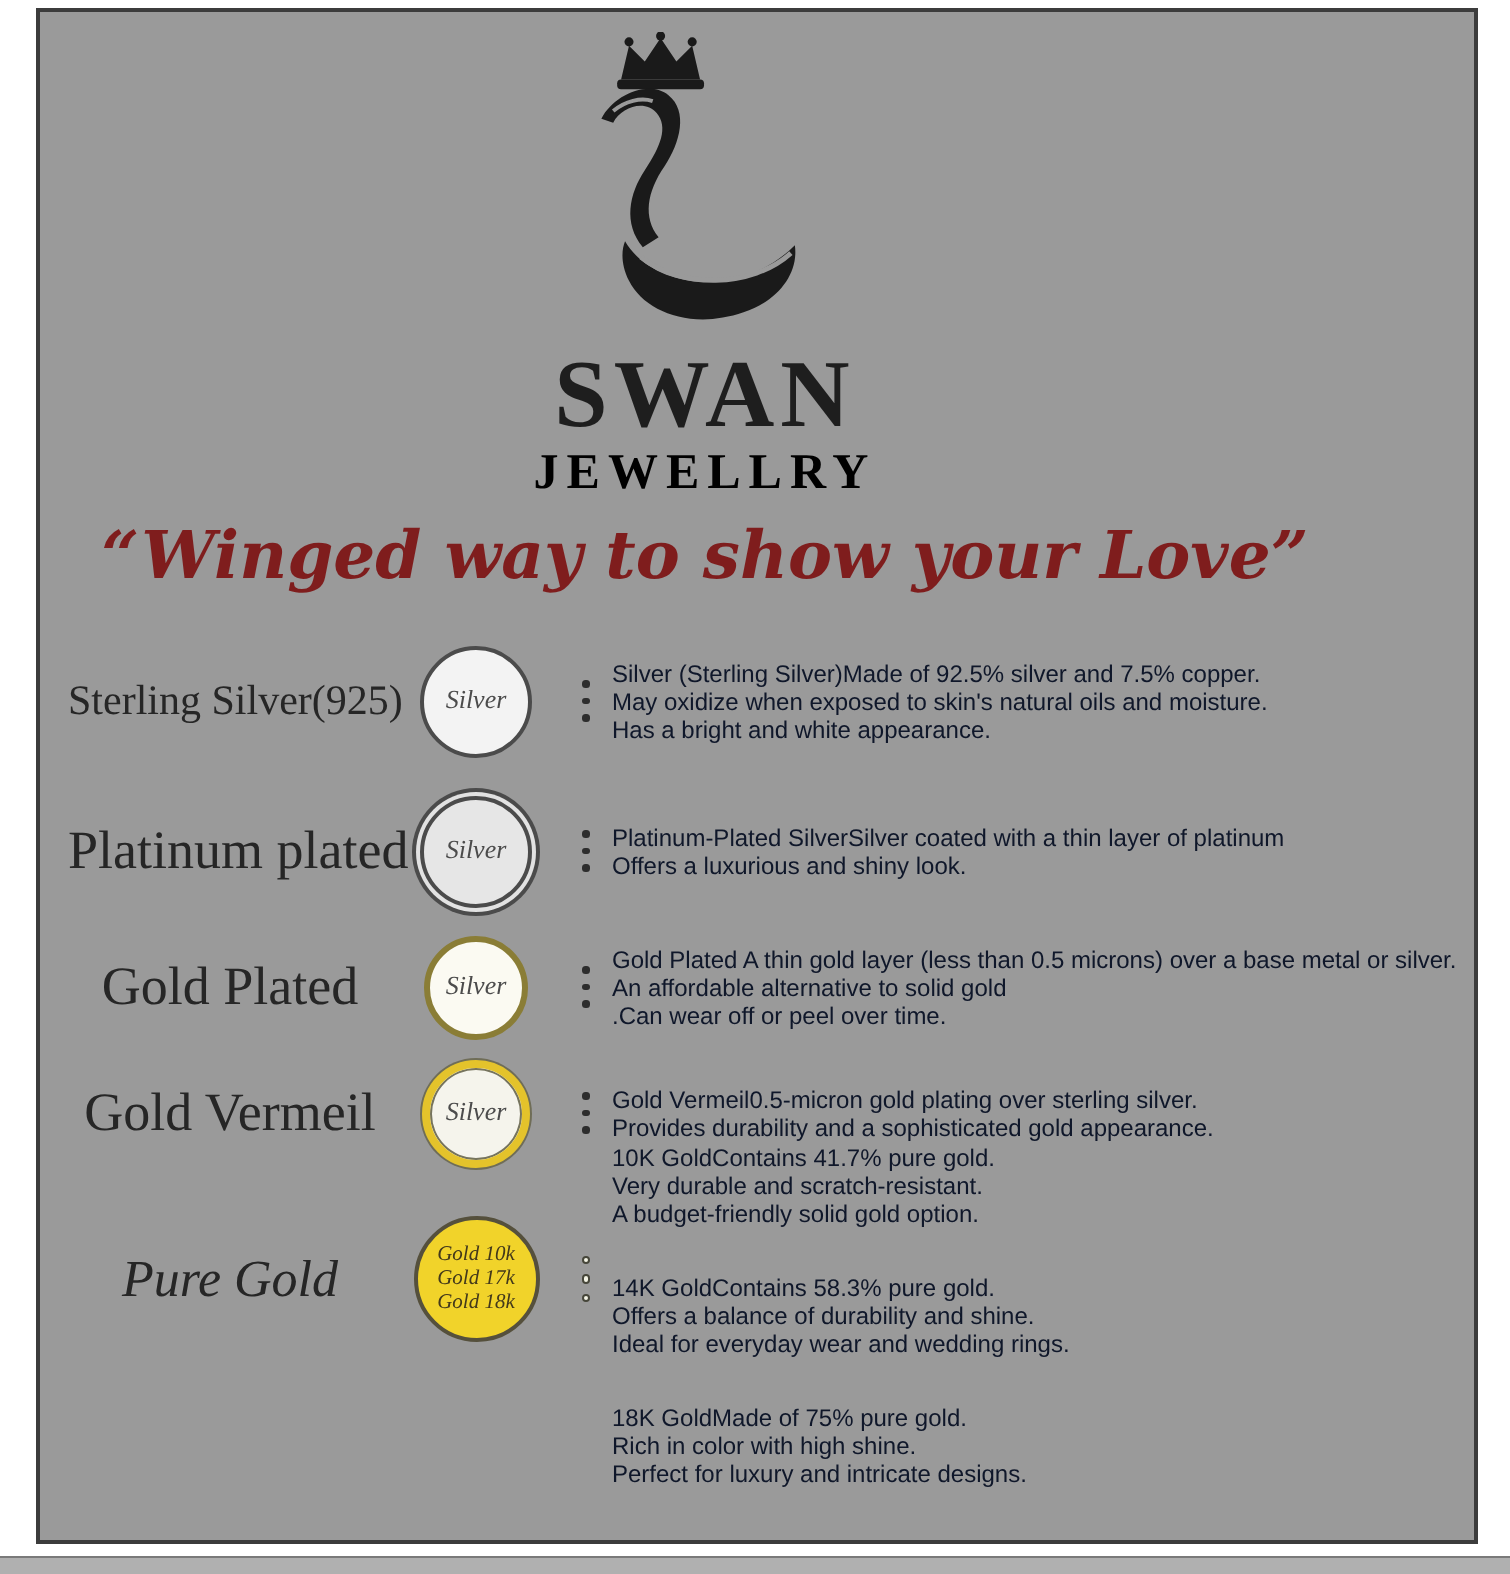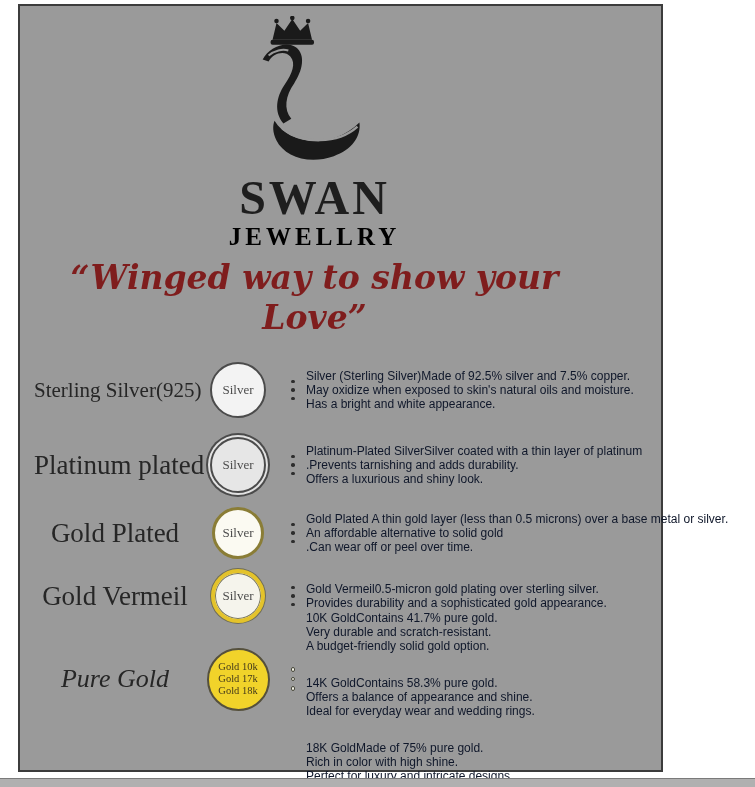--- a/index.html
+++ b/index.html
@@ -6,21 +6,21 @@
   html, body { width: 755px; height: 787px; }
   body {
     position: relative;
     background: #ffffff;
     font-family: "Liberation Sans", sans-serif;
     overflow: hidden;
   }
   .panel {
     position: absolute;
     left: 18px; top: 4px;
-    width: 645px; height: 768px;
+    width: 721px; height: 768px;
     background: #9a9a9a;
     border: 2px solid #3c3c3c;
   }
   .bottom-bar {
     position: absolute;
     left: 0; top: 778px;
     width: 755px; height: 9px;
     background: #b0b0b0;
     border-top: 1px solid #7a7a7a;
   }
@@ -86,20 +86,21 @@
   }
   .badge {
     width: 56px; height: 56px;
     border-radius: 50%;
     border: 2px solid #4b4b4b;
     display: flex; flex-direction: column;
     align-items: center; justify-content: center;
     font-family: "Liberation Serif", serif;
     font-size: 13px;
     line-height: 1.15;
+    font-style: italic;
   }
   .row-3 .badge { width: 52px; height: 52px; border-width: 3px; }
   .row-4 .badge { width: 54px; height: 54px; }
   .row-5 .badge { width: 63px; height: 63px; font-size: 10.5px; text-align: right; }
   .ring-double { box-shadow: 0 0 0 2px #e2e2e2, 0 0 0 4px #4b4b4b; }
   .ring-gold-rim {
     border-width: 4px;
     box-shadow: 0 0 0 1px #6f6d57, inset 0 0 0 1px #76745d;
   }
   .dots {
@@ -182,21 +183,20 @@
           </div>
     </div>
     <div class="dots">
           <i></i>
           <i></i>
           <i></i>
         </div>
     <div class="descs">
           <div class="para">
             <div class="line">Platinum-Plated SilverSilver coated with a thin layer of platinum</div>
-            <div class="line">.Prevents tarnishing and adds durability.</div>
             <div class="line">Offers a luxurious and shiny look.</div>
           </div>
         </div>
   </div>
 
   <div class="row row-3">
     <div class="label">Gold Plated</div>
     <div class="badge-wrap">
       <div class="badge ring-single" style="background: rgb(251, 250, 242); border-color: rgb(138, 125, 54); color: rgb(76, 76, 76);">
             <div class="badge-line">Silver</div>
@@ -251,21 +251,21 @@
           <i></i>
         </div>
     <div class="descs">
           <div class="para">
             <div class="line">10K GoldContains 41.7% pure gold.</div>
             <div class="line">Very durable and scratch-resistant.</div>
             <div class="line">A budget-friendly solid gold option.</div>
           </div>
           <div class="para">
             <div class="line">14K GoldContains 58.3% pure gold.</div>
-            <div class="line">Offers a balance of appearance and shine.</div>
+            <div class="line">Offers a balance of durability and shine.</div>
             <div class="line">Ideal for everyday wear and wedding rings.</div>
           </div>
           <div class="para">
             <div class="line">18K GoldMade of 75% pure gold.</div>
             <div class="line">Rich in color with high shine.</div>
             <div class="line">Perfect for luxury and intricate designs.</div>
           </div>
         </div>
   </div>
 </div>

